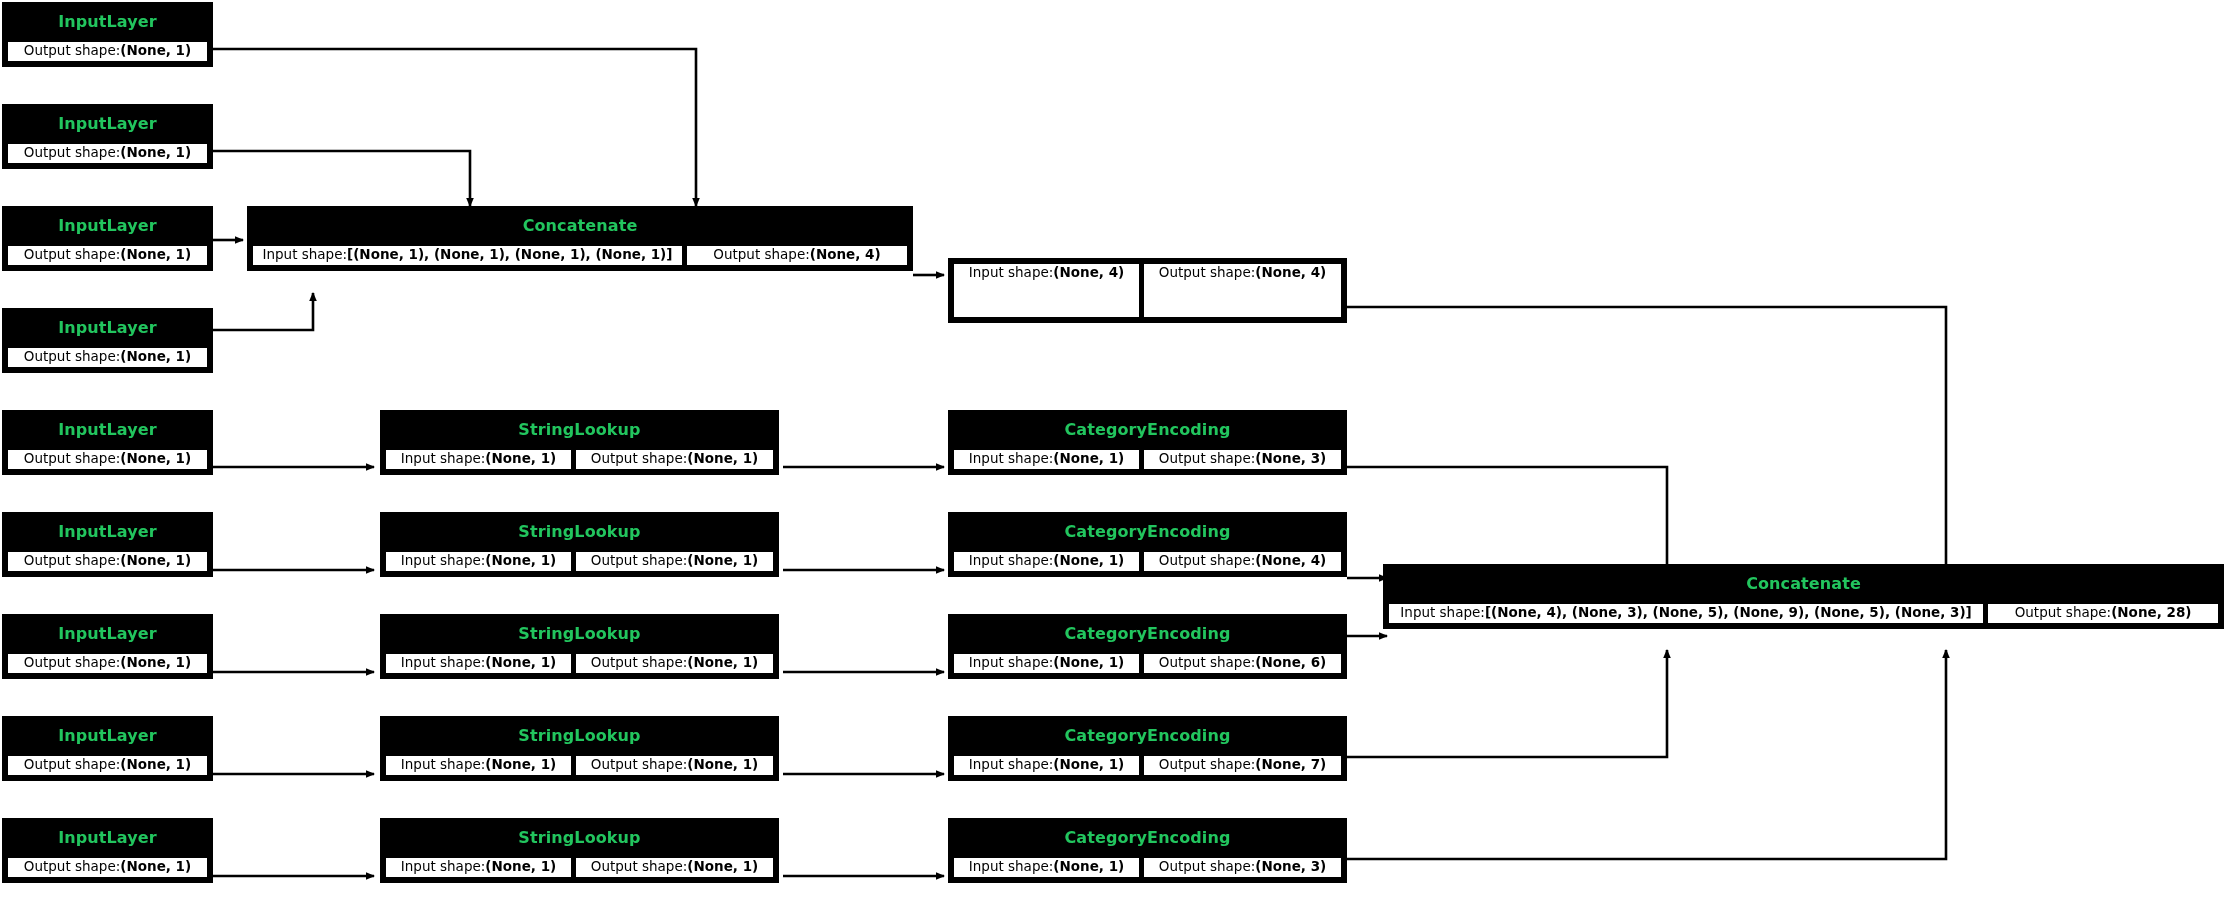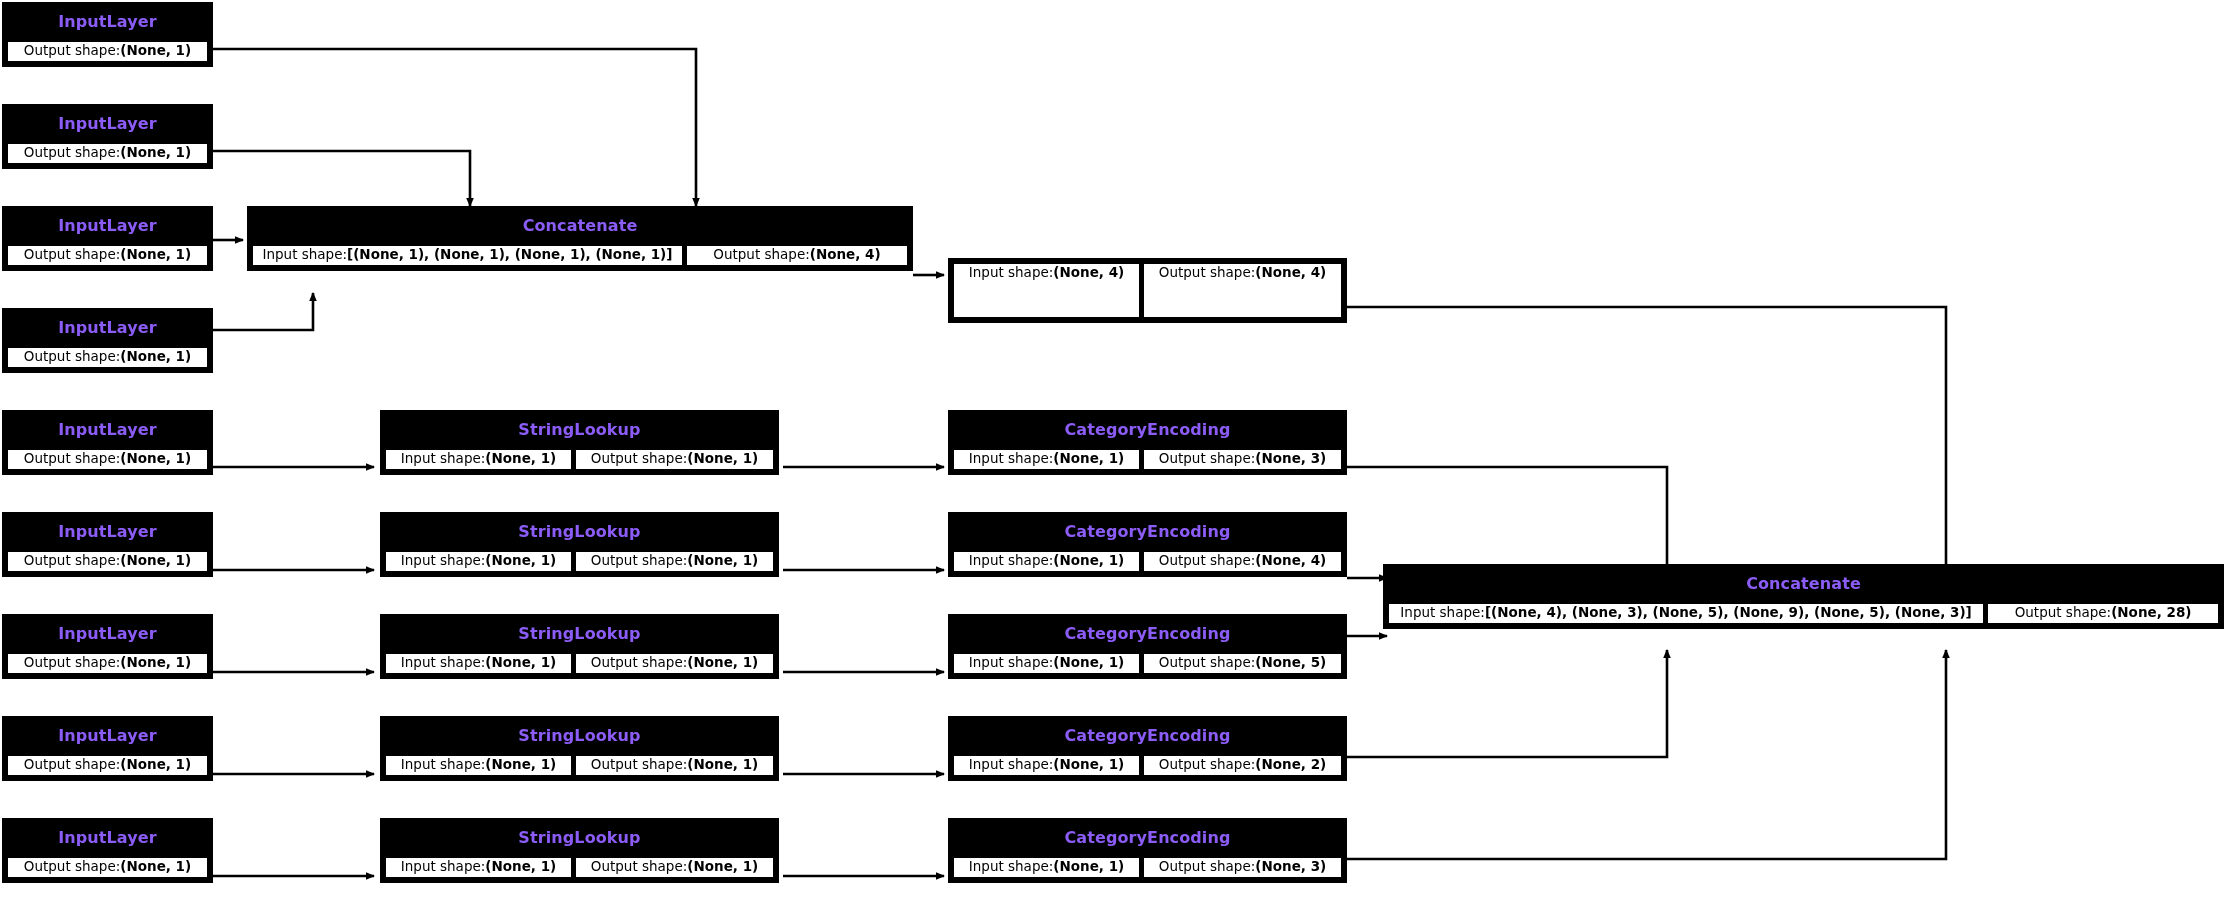--- a/index.html
+++ b/index.html
@@ -21,21 +21,21 @@
   .node {
     position: absolute;
     box-sizing: border-box;
     border: 2px solid #000000;
     background: #ffffff;
     display: flex;
     flex-direction: column;
   }
   .node-title {
     background: #000000;
-    color: #8b5cf6;
+    color: #22c55e;
     font-weight: bold;
     text-align: center;
     display: flex;
     align-items: center;
     justify-content: center;
     flex: 0 0 auto;
     height: 34px;
     font-size: 16px;
     letter-spacing: .1px;
   }
@@ -285,21 +285,21 @@
   </div>
   <div class="node" style="left:948px; top:614px; width:399px; height:65px;">
     <div class="node-title">CategoryEncoding</div>
     <div class="node-shapes">
       <div class="shape-cell">
           <span class="lbl">Input shape: </span>
           <b>(None, 1)</b>
         </div>
       <div class="shape-cell">
           <span class="lbl">Output shape: </span>
-          <b>(None, 5)</b>
+          <b>(None, 6)</b>
         </div>
     </div>
   </div>
 
   <div class="node single" style="left:2px; top:716px; width:211px; height:65px;">
     <div class="node-title">InputLayer</div>
     <div class="node-shapes">
       <div class="shape-cell">
           <span class="lbl">Output shape: </span>
           <b>(None, 1)</b>
@@ -321,21 +321,21 @@
   </div>
   <div class="node" style="left:948px; top:716px; width:399px; height:65px;">
     <div class="node-title">CategoryEncoding</div>
     <div class="node-shapes">
       <div class="shape-cell">
           <span class="lbl">Input shape: </span>
           <b>(None, 1)</b>
         </div>
       <div class="shape-cell">
           <span class="lbl">Output shape: </span>
-          <b>(None, 2)</b>
+          <b>(None, 7)</b>
         </div>
     </div>
   </div>
 
   <div class="node single" style="left:2px; top:818px; width:211px; height:65px;">
     <div class="node-title">InputLayer</div>
     <div class="node-shapes">
       <div class="shape-cell">
           <span class="lbl">Output shape: </span>
           <b>(None, 1)</b>

